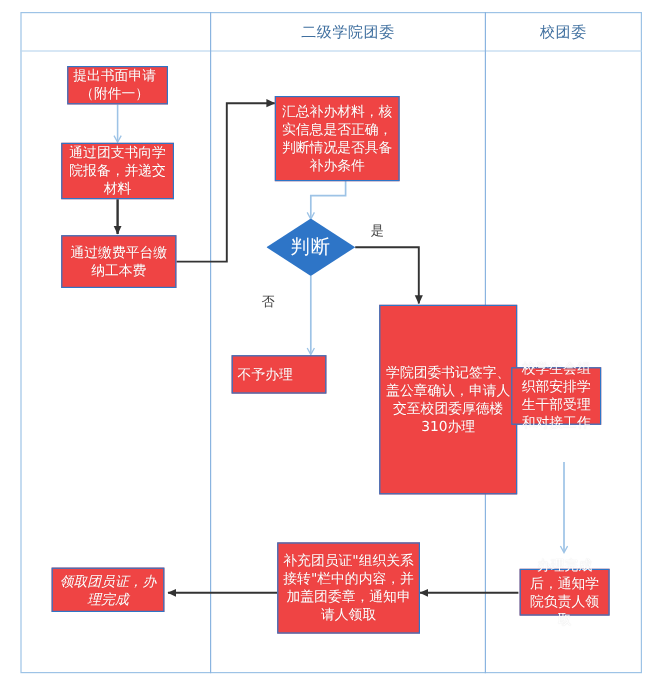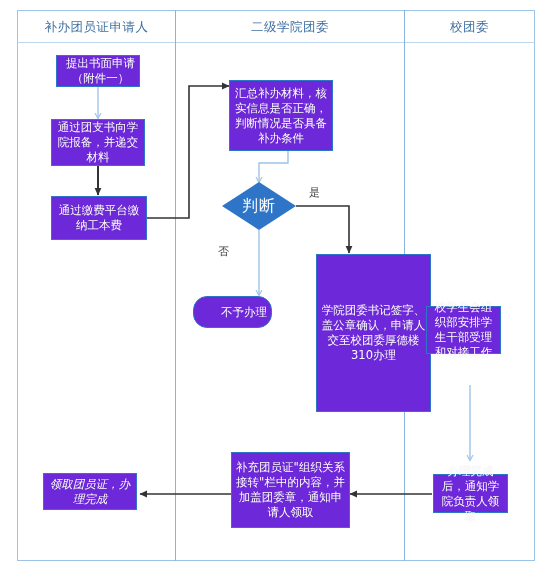--- a/index.html
+++ b/index.html
@@ -23,22 +23,22 @@
     border-top:1px solid #bdd7ee;
   }
   .lane-title{
     position:absolute;top:16px;height:22px;line-height:22px;
     text-align:center;font-size:12.5px;color:#3f6f9f;letter-spacing:.5px;
     white-space:nowrap;
   }
 
   
   .node{
-    position:absolute;background:#6d28d9;color:#ffffff;
-    display:flex;align-items:center;justify-content:flex-end;
+    position:absolute;background:#ef4444;color:#ffffff;
+    display:flex;align-items:center;justify-content:flex-start;
     text-align:center;font-size:11.5px;line-height:15px;
     box-sizing:border-box;padding:2px 4px;
     border:1px solid #2e75c7;
     text-shadow:0 0 1px rgba(0,0,0,.15);
   }
   .node span{display:block;white-space:pre-line;}
 
   
   .diamond-wrap{position:absolute;}
   .diamond{
@@ -61,21 +61,20 @@
 </head>
 <body>
 
 <div id="chart">
 
   <div class="frame"></div>
   <div class="header-rule"></div>
   <div class="lane-sep" style="left:175px;"></div>
   <div class="lane-sep" style="left:404px;"></div>
 
-  <div class="lane-title" style="left:18px;width:157px;">补办团员证申请人</div>
   <div class="lane-title" style="left:176px;width:228px;">二级学院团委</div>
   <div class="lane-title" style="left:405px;width:129px;">校团委</div>
 
   <svg class="wires">
     <defs>
       <marker id="ahLight" markerWidth="9" markerHeight="9" refX="5.5" refY="3.6" orient="auto" markerUnits="userSpaceOnUse">
         <path d="M0.5,0.6 L6,3.6 L0.5,6.6" fill="none" stroke="#9dc3e6" stroke-width="1.1"></path>
       </marker>
       <marker id="ahDark" markerWidth="10" markerHeight="10" refX="7" refY="4" orient="auto" markerUnits="userSpaceOnUse">
         <path d="M0,0.6 L7.4,4 L0,7.4 z" fill="#333333"></path>
@@ -118,21 +117,21 @@
 
   <div class="node" style="left:229px;top:53px;width:104px;height:71px;margin-top:27px;">
     <span>汇总补办材料，核实信息是否正确，判断情况是否具备补办条件</span>
   </div>
 
   <div class="diamond-wrap" style="left:222px;top:182px;width:74px;height:48px;">
     <div class="diamond"></div>
     <div class="diamond-label">判断</div>
   </div>
 
-  <div class="node" style="left:193px;top:296px;width:79px;height:32px;border-radius:14px;">
+  <div class="node" style="left:193px;top:296px;width:79px;height:32px;">
     <span>不予办理</span>
   </div>
 
   <div class="node" style="left:296px;top:254px;width:115px;height:158px;margin-left:20px;">
     <span>学院团委书记签字、盖公章确认，申请人交至校团委厚德楼310办理</span>
   </div>
 
   <div class="node" style="left:426px;top:306px;width:75px;height:48px;">
     <span>校学生会组织部安排学生干部受理和对接工作</span>
   </div>

